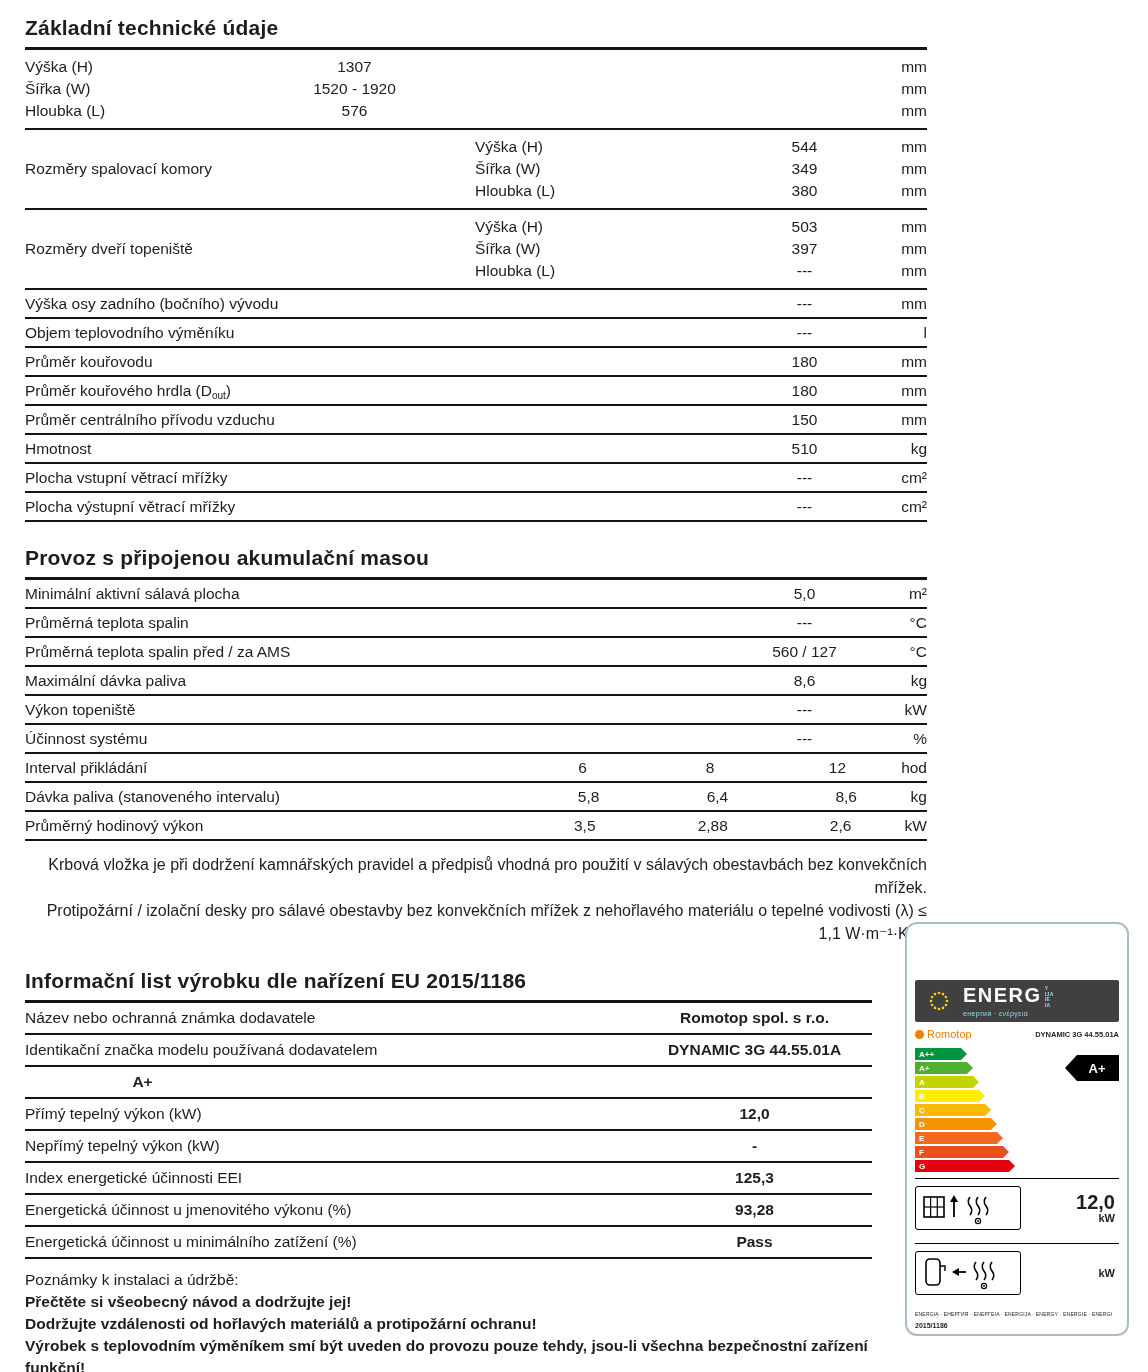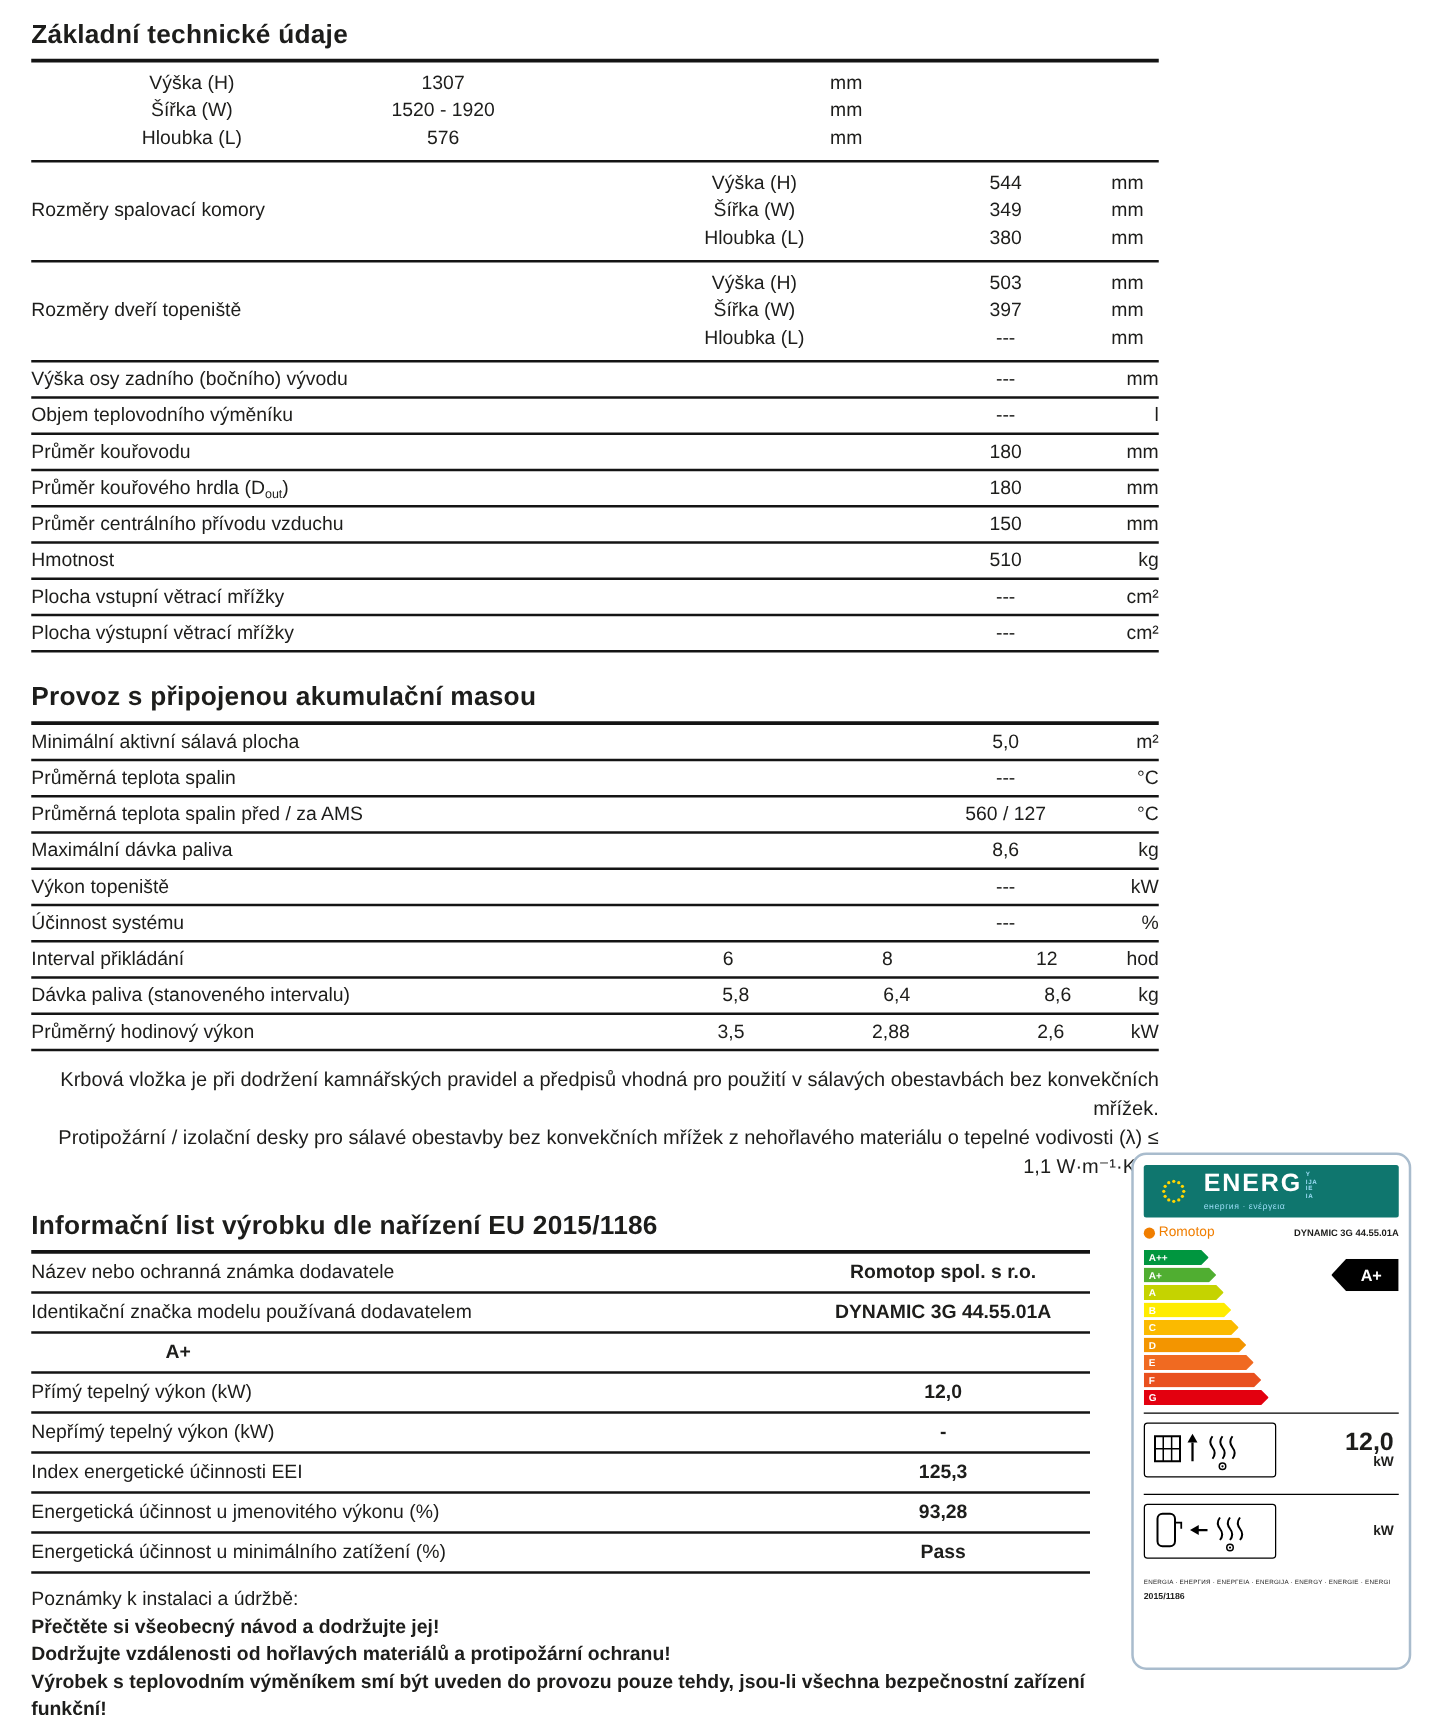--- a/index.html
+++ b/index.html
@@ -3,21 +3,21 @@
 <meta charset="utf-8">
 <style>
   *{margin:0;padding:0;box-sizing:border-box;}
   html,body{width:1148px;}
   body{height:1372px;background:#fff;color:#1d1d1b;font-family:"Liberation Sans","DejaVu Sans",sans-serif;overflow:hidden;}
   .page{position:relative;width:952px;height:1372px;padding:16px 25px 0;}
   .sec-title{font-size:21px;font-weight:700;letter-spacing:.2px;padding:0 0 7px 0;border-bottom:3px solid #141414;}
   .row{display:flex;align-items:center;height:29px;border-bottom:2px solid #141414;font-size:15.5px;}
   .row3{display:flex;align-items:stretch;padding:6px 0;border-bottom:2px solid #141414;font-size:15.5px;}
   .row3 .cl{width:450px;display:flex;align-items:center;}
-  .stack{display:flex;flex-direction:column;align-items:center;}
+  .stack{display:flex;flex-direction:column;}
   .stack div{line-height:22px;}
   .sub-col{width:257px;}
   .val-col{width:145px;text-align:center;}
   .unit-col{flex:1;text-align:right;}
   .cl1{width:707px;}
   .cl2{width:562px;}
   .v{width:145px;text-align:center;}
   .u{flex:1;text-align:right;}
   .subsc{font-size:10px;position:relative;top:3px;}
   .sec2{margin-top:24px;}
@@ -265,21 +265,21 @@
     <div class="notes">
       <div>Poznámky k instalaci a údržbě:</div>
       <div class="nb">Přečtěte si všeobecný návod a dodržujte jej!</div>
       <div class="nb">Dodržujte vzdálenosti od hořlavých materiálů a protipožární ochranu!</div>
       <div class="nb">Výrobek s teplovodním výměníkem smí být uveden do provozu pouze tehdy, jsou-li všechna bezpečnostní zařízení funkční!</div>
       <div class="nb">Výrobkem musí proudit dostatečné množství spalovacího vzduchu!</div>
     </div>
   </section>
 
   <aside class="energy-label">
-    <div class="el-header" style="background: #0f766e;">
+    <div class="el-header" style="background: #404040; margin-top: 48px;">
       <div class="eu-flag">
         <svg width="36" height="26" viewBox="0 0 36 26">
           <g fill="#ffd500">
             <circle cx="18" cy="5" r="1.3"></circle>
               <circle cx="22" cy="6.1" r="1.3"></circle>
               <circle cx="24.9" cy="9" r="1.3"></circle>
             <circle cx="26" cy="13" r="1.3"></circle>
               <circle cx="24.9" cy="17" r="1.3"></circle>
               <circle cx="22" cy="19.9" r="1.3"></circle>
             <circle cx="18" cy="21" r="1.3"></circle>

